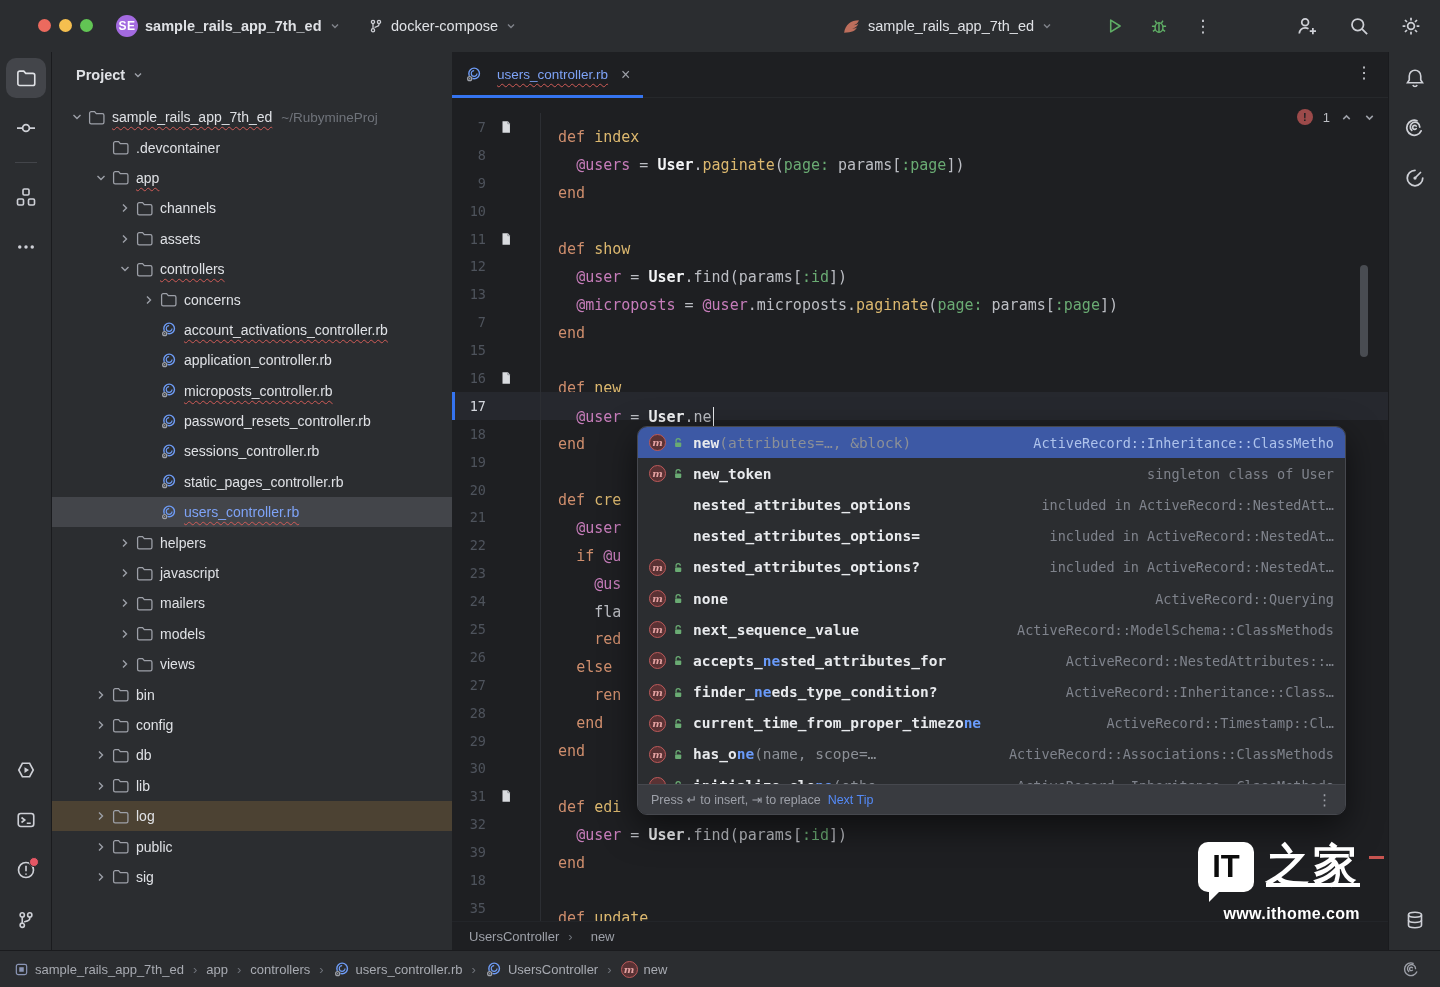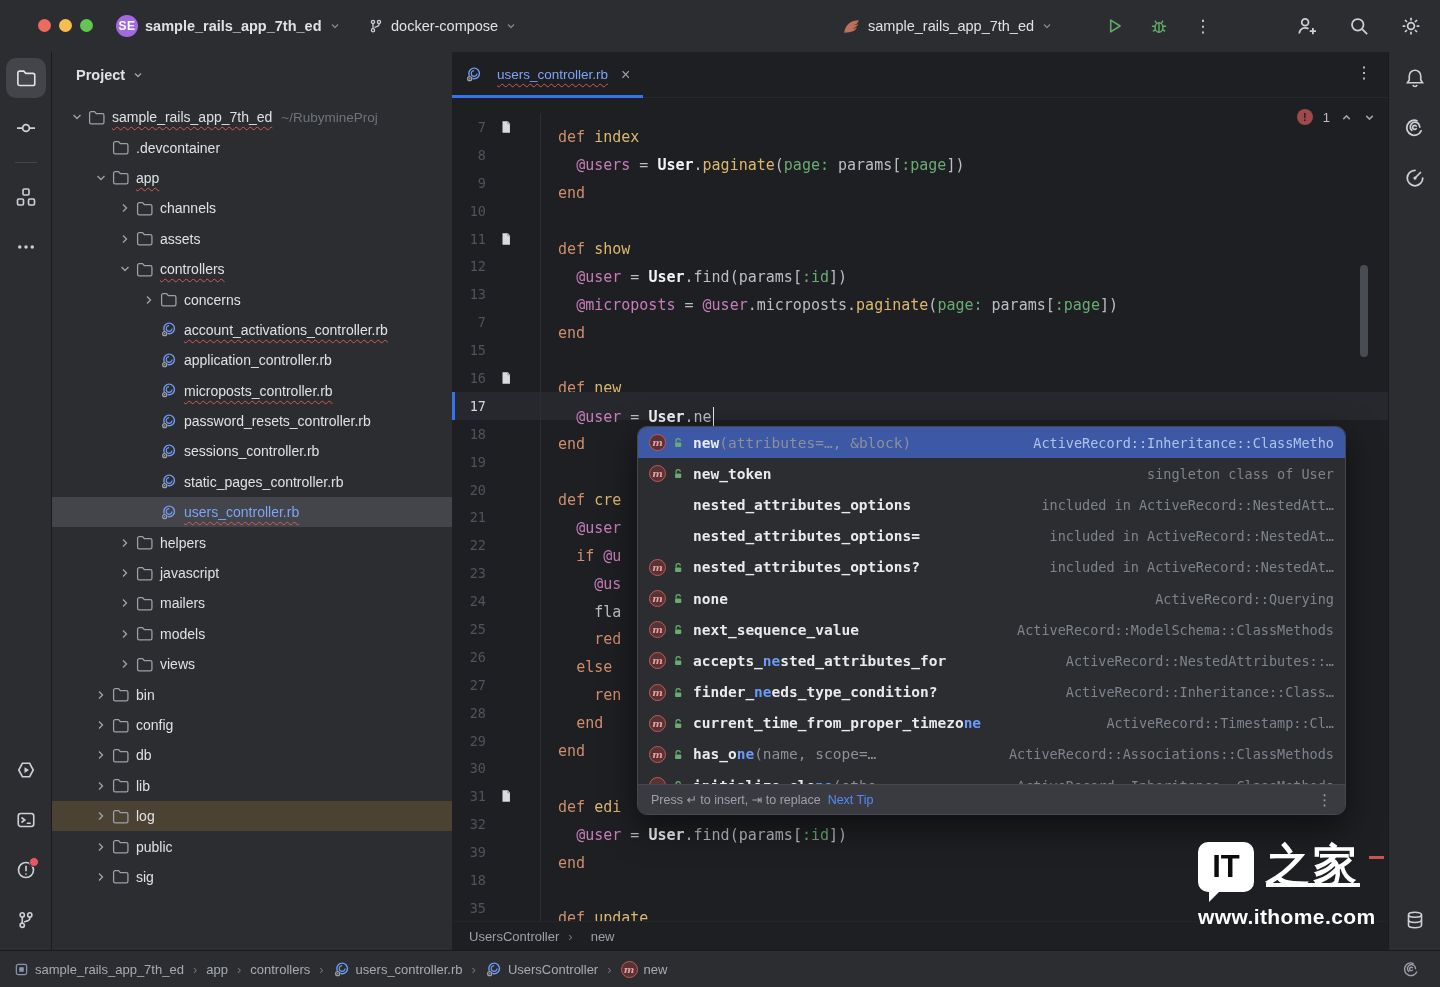--- a/index.html
+++ b/index.html
@@ -89,21 +89,21 @@
   .crumb .ic{margin-right:0;}
   .crumb-sep{color:#6f737a;margin-right:9px;font-size:13px;}
   .sb-right{margin-left:auto;display:flex;align-items:center;}
   
   .watermark{position:absolute;left:1198px;top:842px;z-index:60;color:#fff;}
   .wm-row{display:flex;align-items:flex-start;text-decoration:underline;}
   .wm-it{width:56px;height:50px;background:#fff;border-radius:10px;color:#0c0c0c;font-weight:900;font-size:31px;
          display:flex;align-items:center;justify-content:center;position:relative;font-family:"Liberation Sans",sans-serif;}
   .wm-it::after{content:"";position:absolute;left:11px;bottom:-10px;border:7px solid transparent;border-top-color:#fff;border-left-color:#fff;}
   .wm-cjk{font-size:44px;font-weight:700;margin-left:12px;line-height:1.05;letter-spacing:3px;font-family:"DejaVu Sans",sans-serif;}
-  .wm-url{margin-top:13px;font-size:21px;font-weight:700;letter-spacing:.4px;}
+  .wm-url{margin-top:13px;font-size:16px;font-weight:700;letter-spacing:.4px;text-align:right;}
 </style>
 </head>
 <body>
 
 <div id="app">
 
   <header class="titlebar">
     <div class="traffic">
       <span class="tl-close"></span>
       <span class="tl-min"></span>

